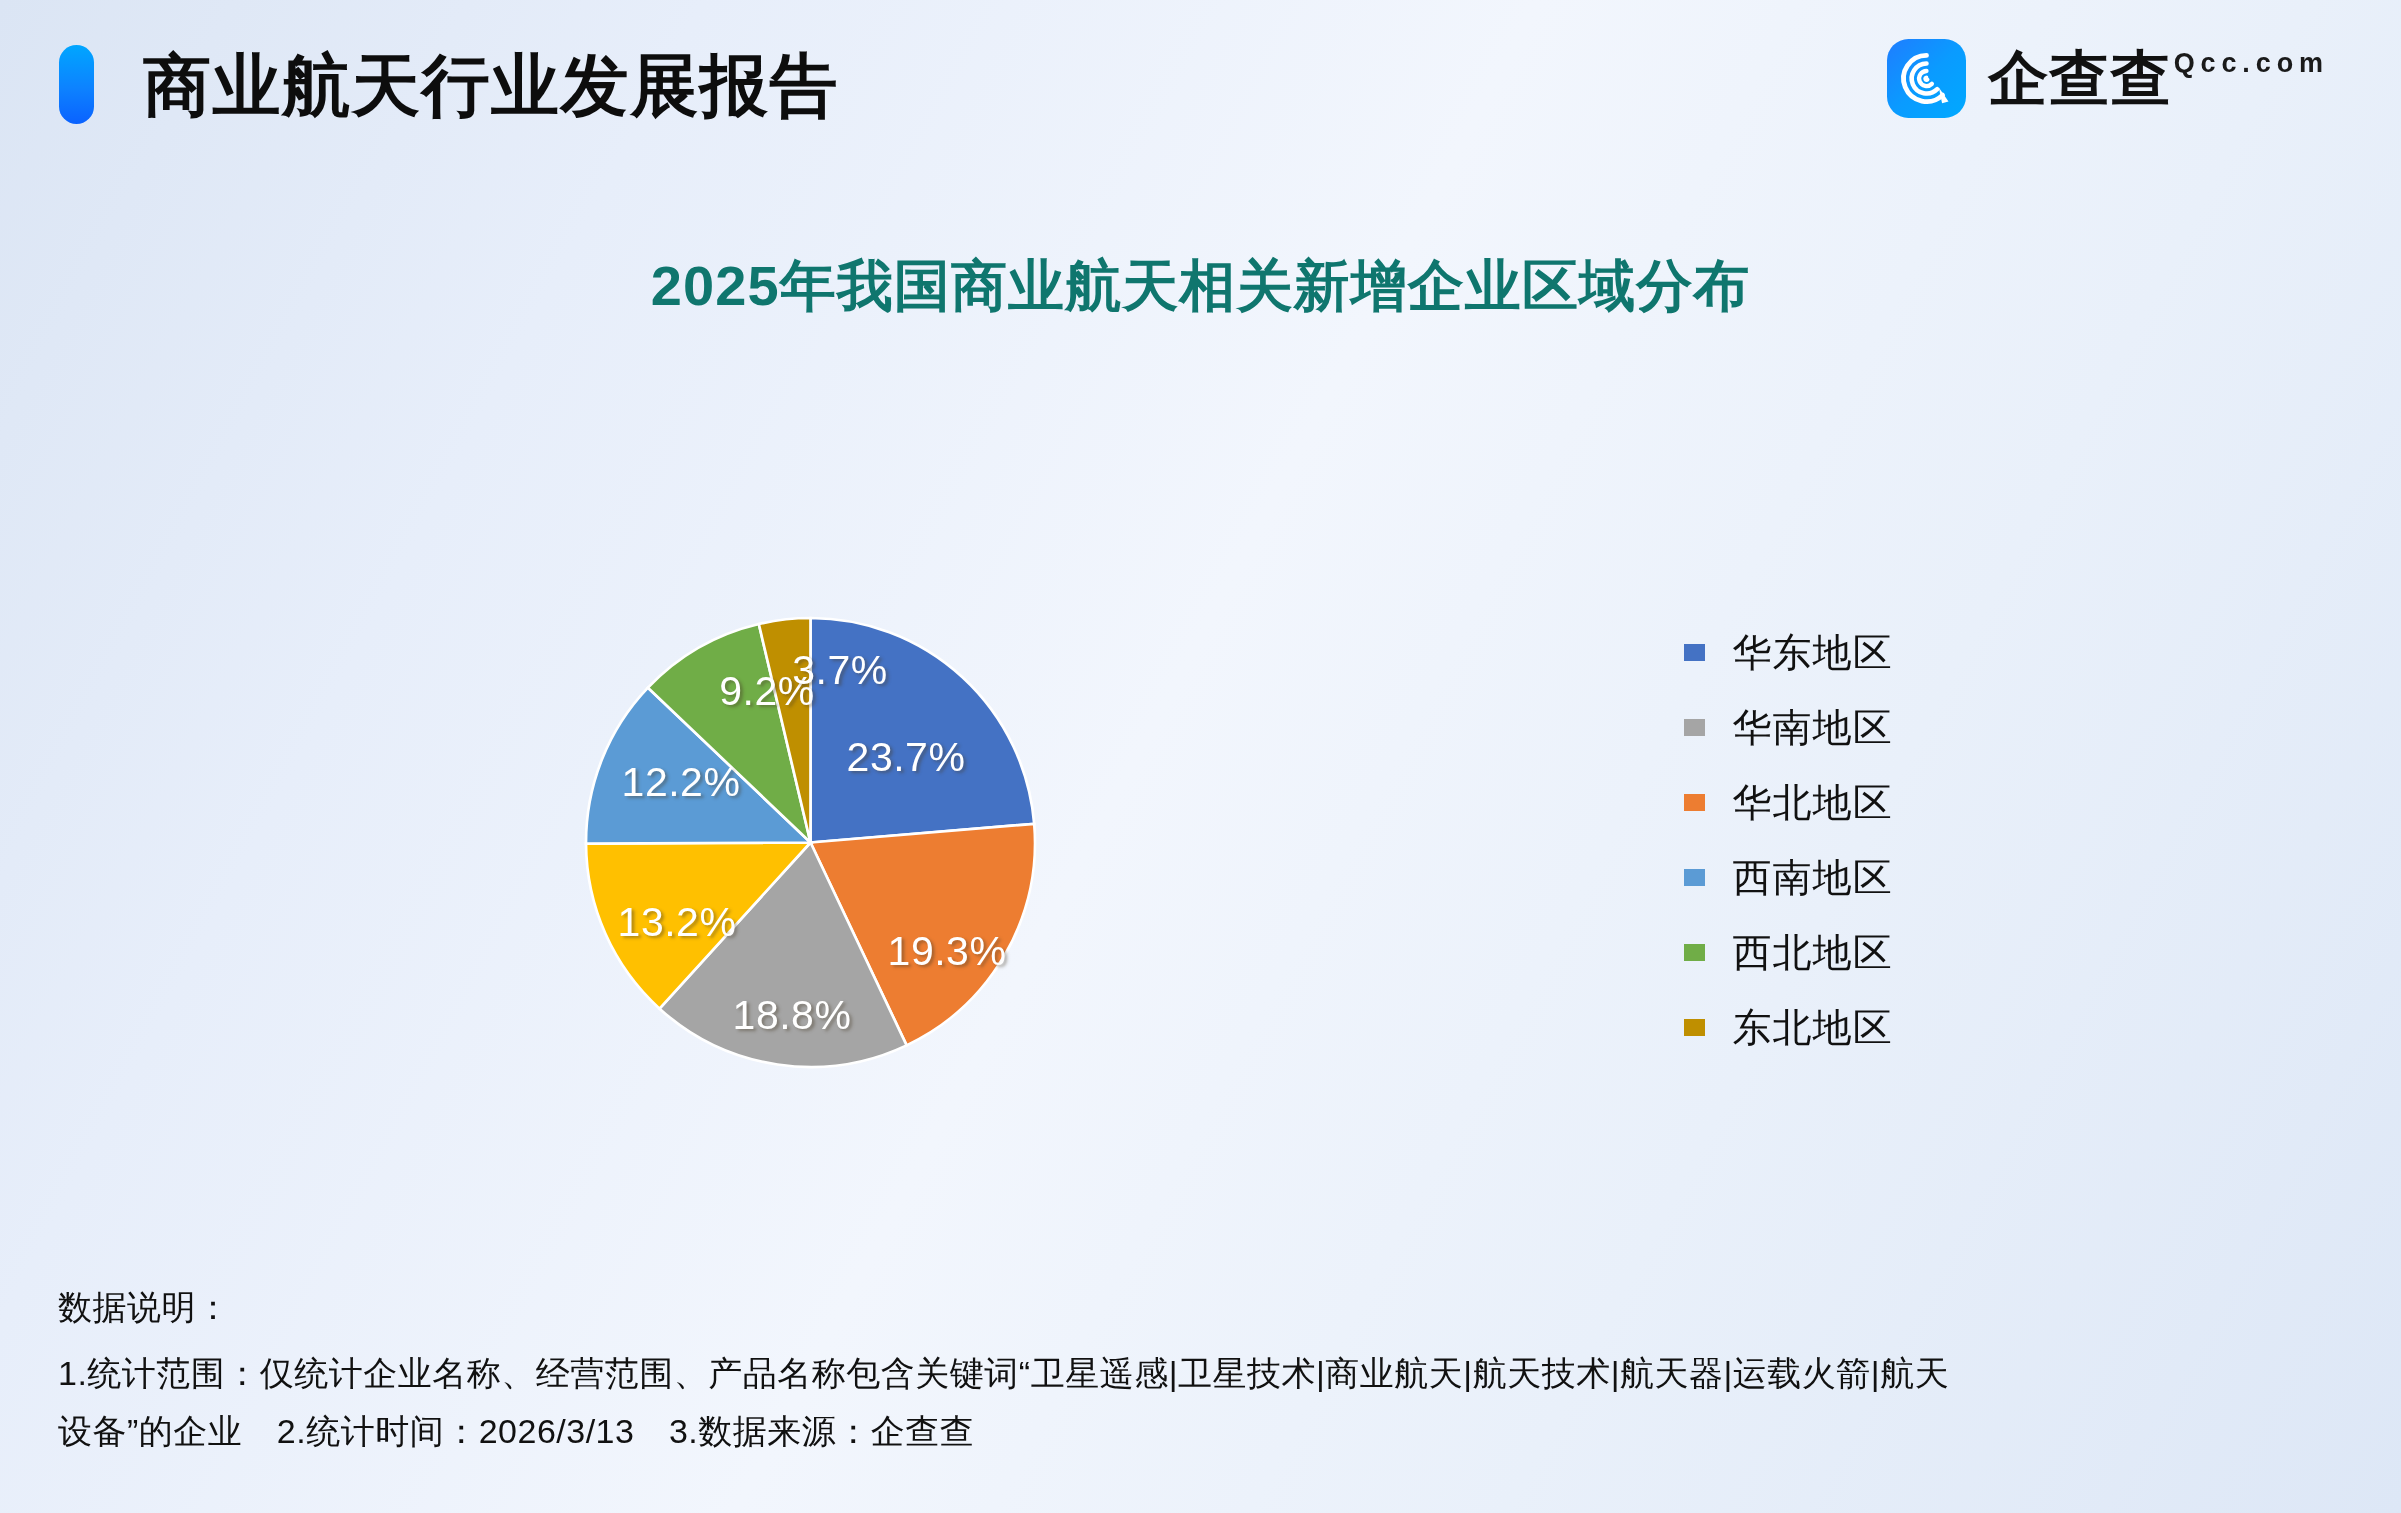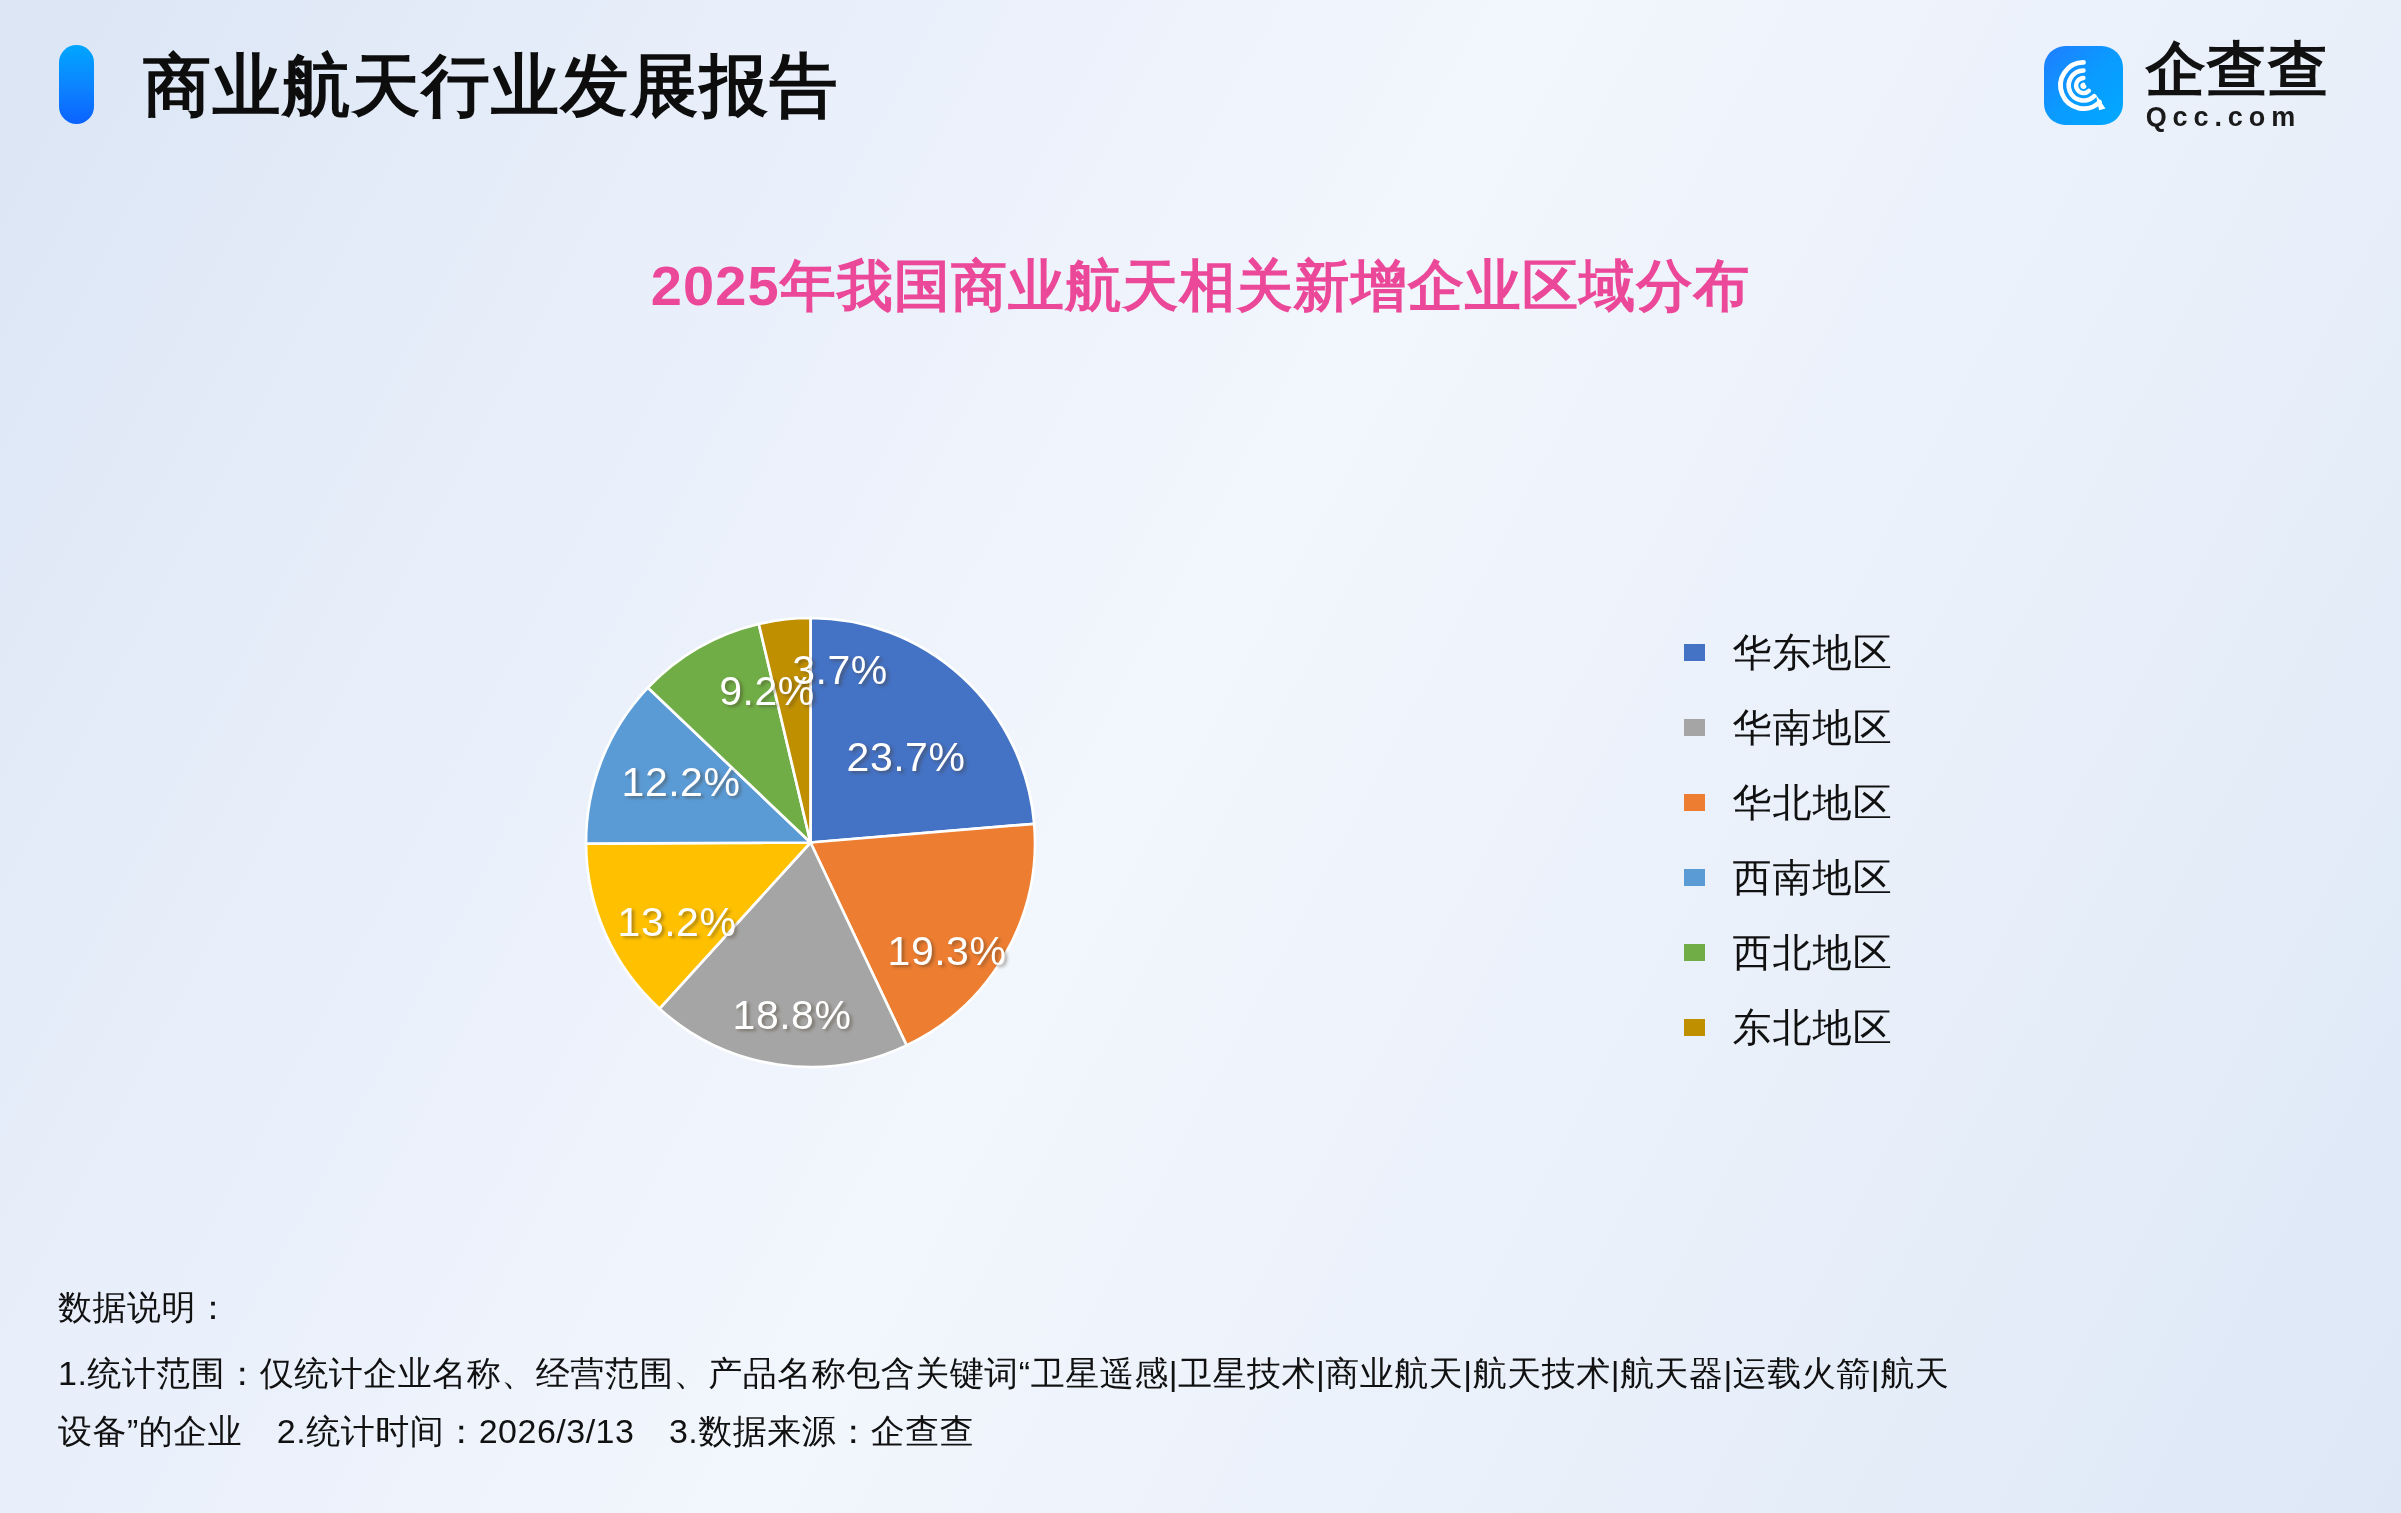--- a/index.html
+++ b/index.html
@@ -51,21 +51,21 @@
     border-radius: 21.4px;
     background: linear-gradient(135deg, #1f7dff 0%, #0a9bff 50%, #00a9ff 100%);
     display: flex;
     align-items: center;
     justify-content: center;
     flex: none;
   }
   #brand-mark svg { display:block; }
   #brand-wordmark {
     display: flex;
-    flex-direction: column;
+    flex-direction: row;
     justify-content: flex-start;
     gap: 2.1px;
   }
   #brand-name-cn {
     font-size: 60px;
     font-weight: bold;
     color: #111111;
     letter-spacing: 1.1px;
     line-height: 61px;
     white-space: nowrap;
@@ -80,21 +80,21 @@
   }
 
   
   #chart-title {
     position: absolute;
     left: 0; top: 251px;
     width: 2401px;
     text-align: center;
     font-size: 56px;
     font-weight: bold;
-    color: #ec4899;
+    color: #0f766e;
     letter-spacing: 1.1px;
     line-height: 70px;
     white-space: nowrap;
   }
 
   #pie-wrap {
     position: absolute;
     left: 578px; top: 610px;
     width: 465px; height: 465px;
   }

